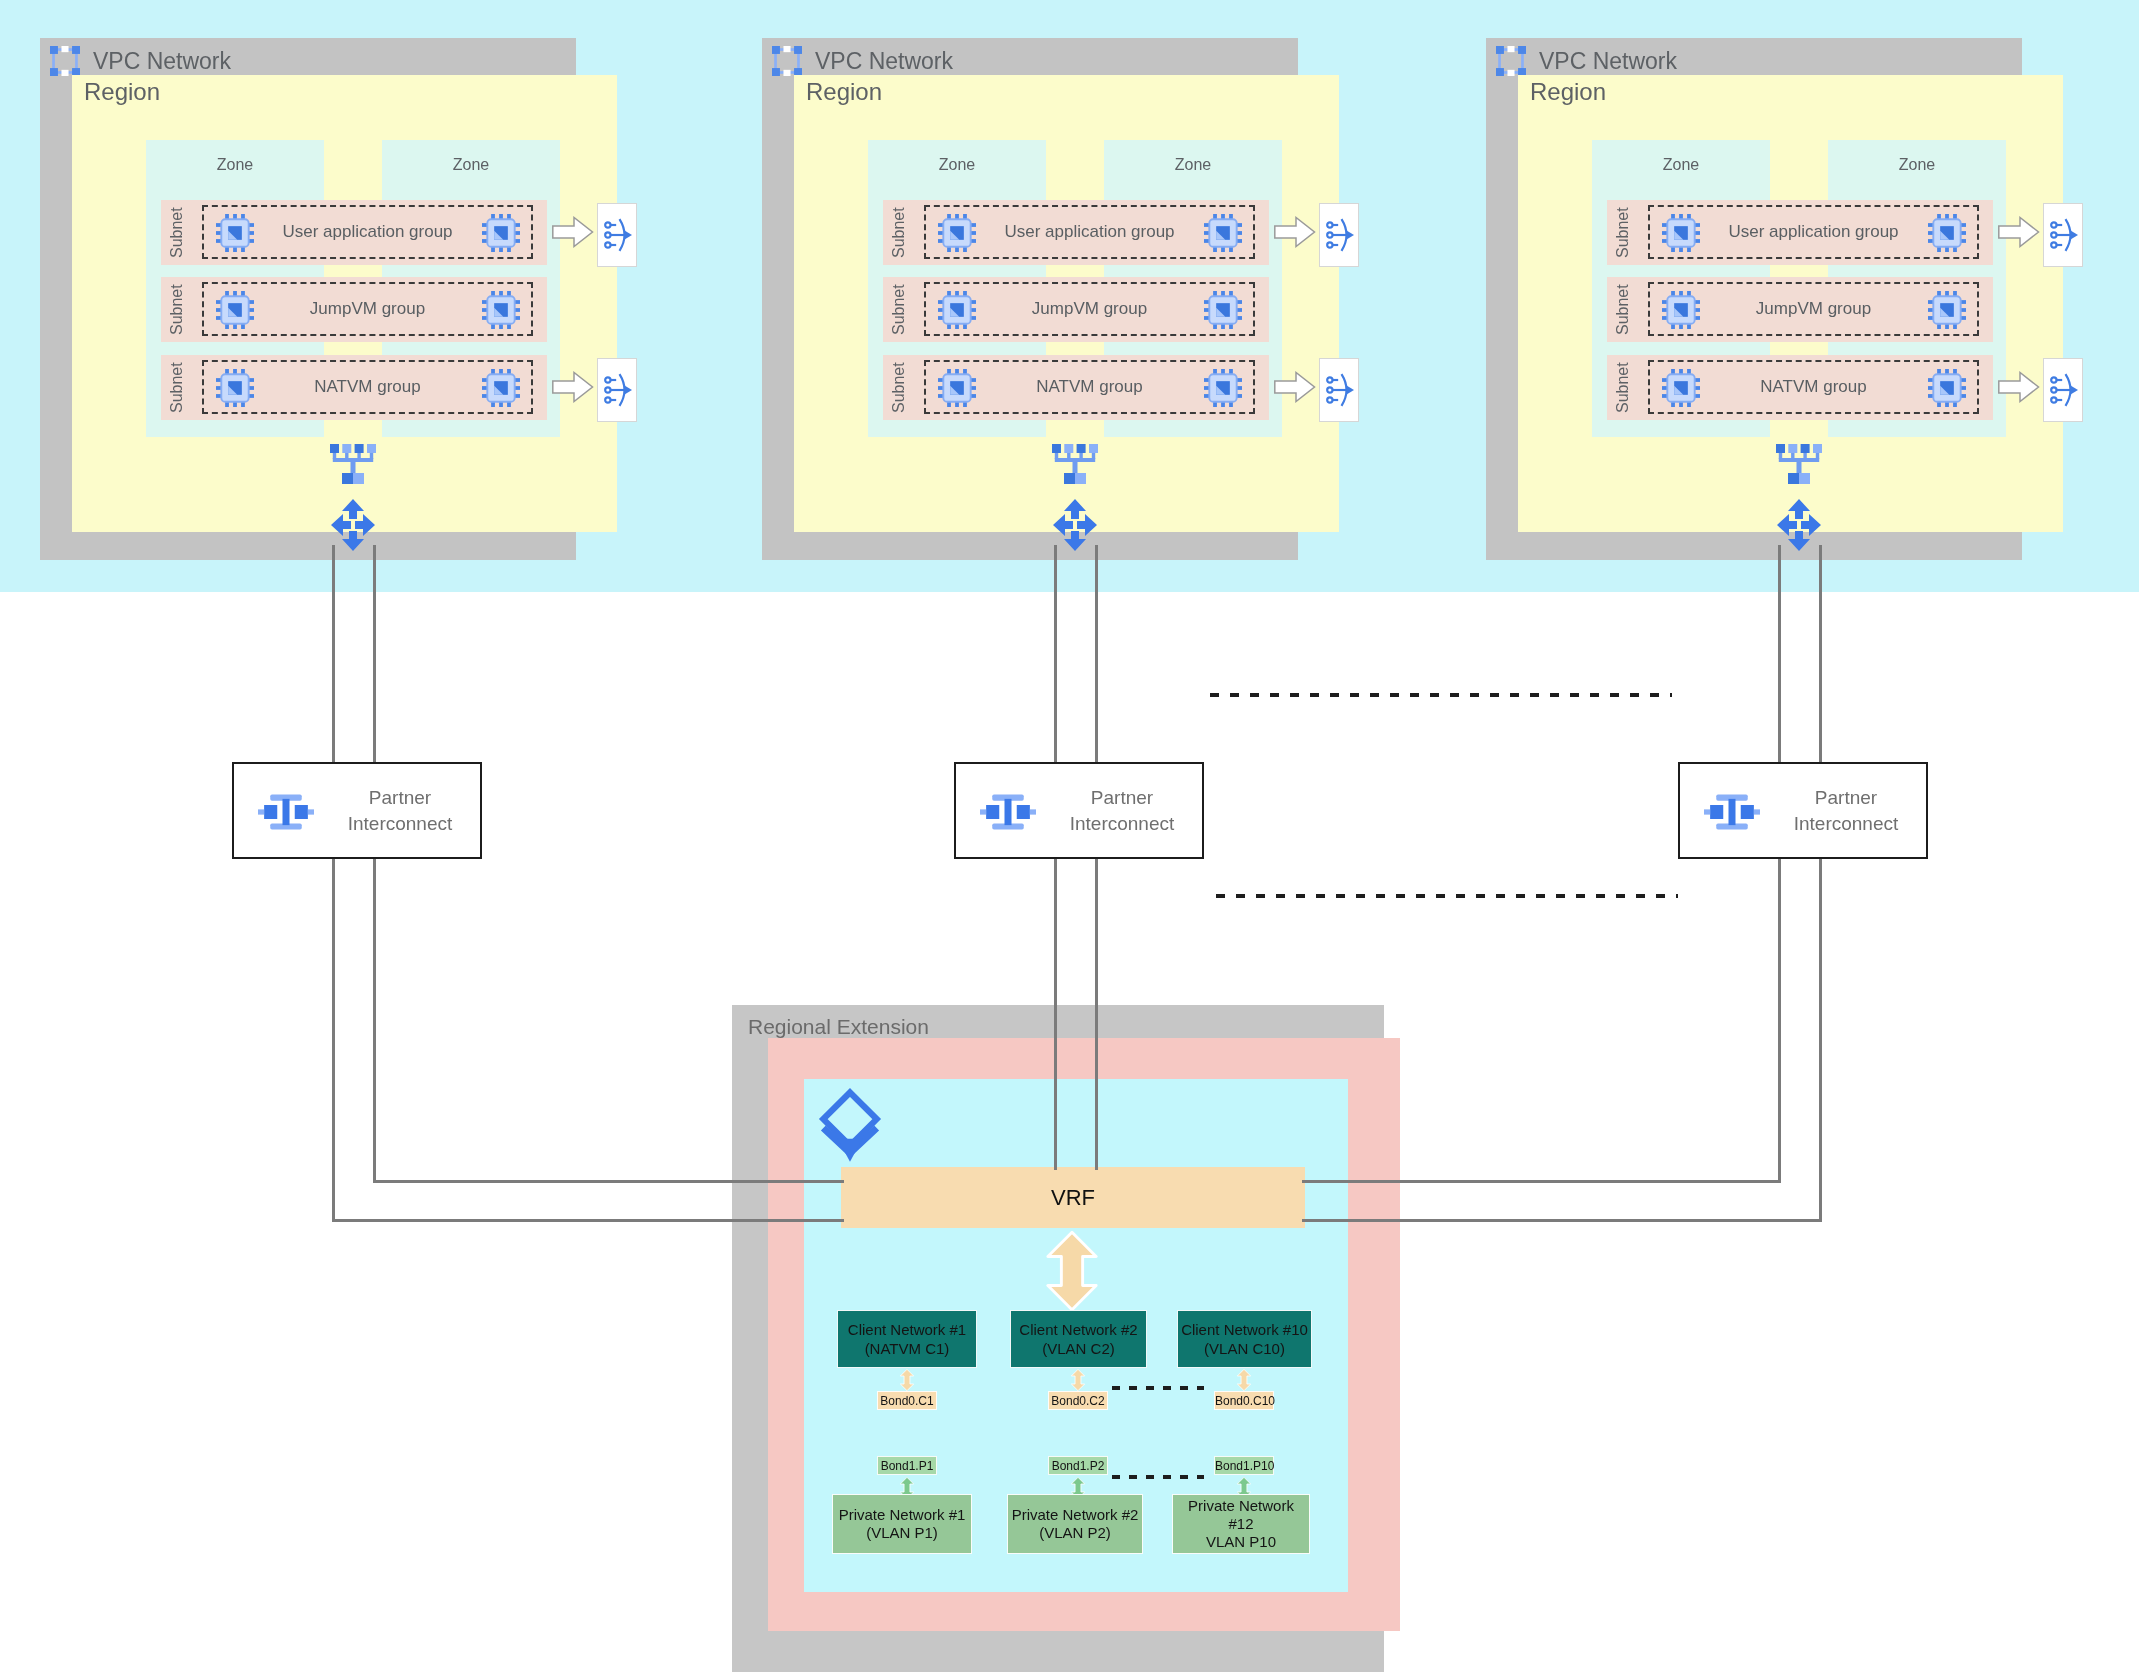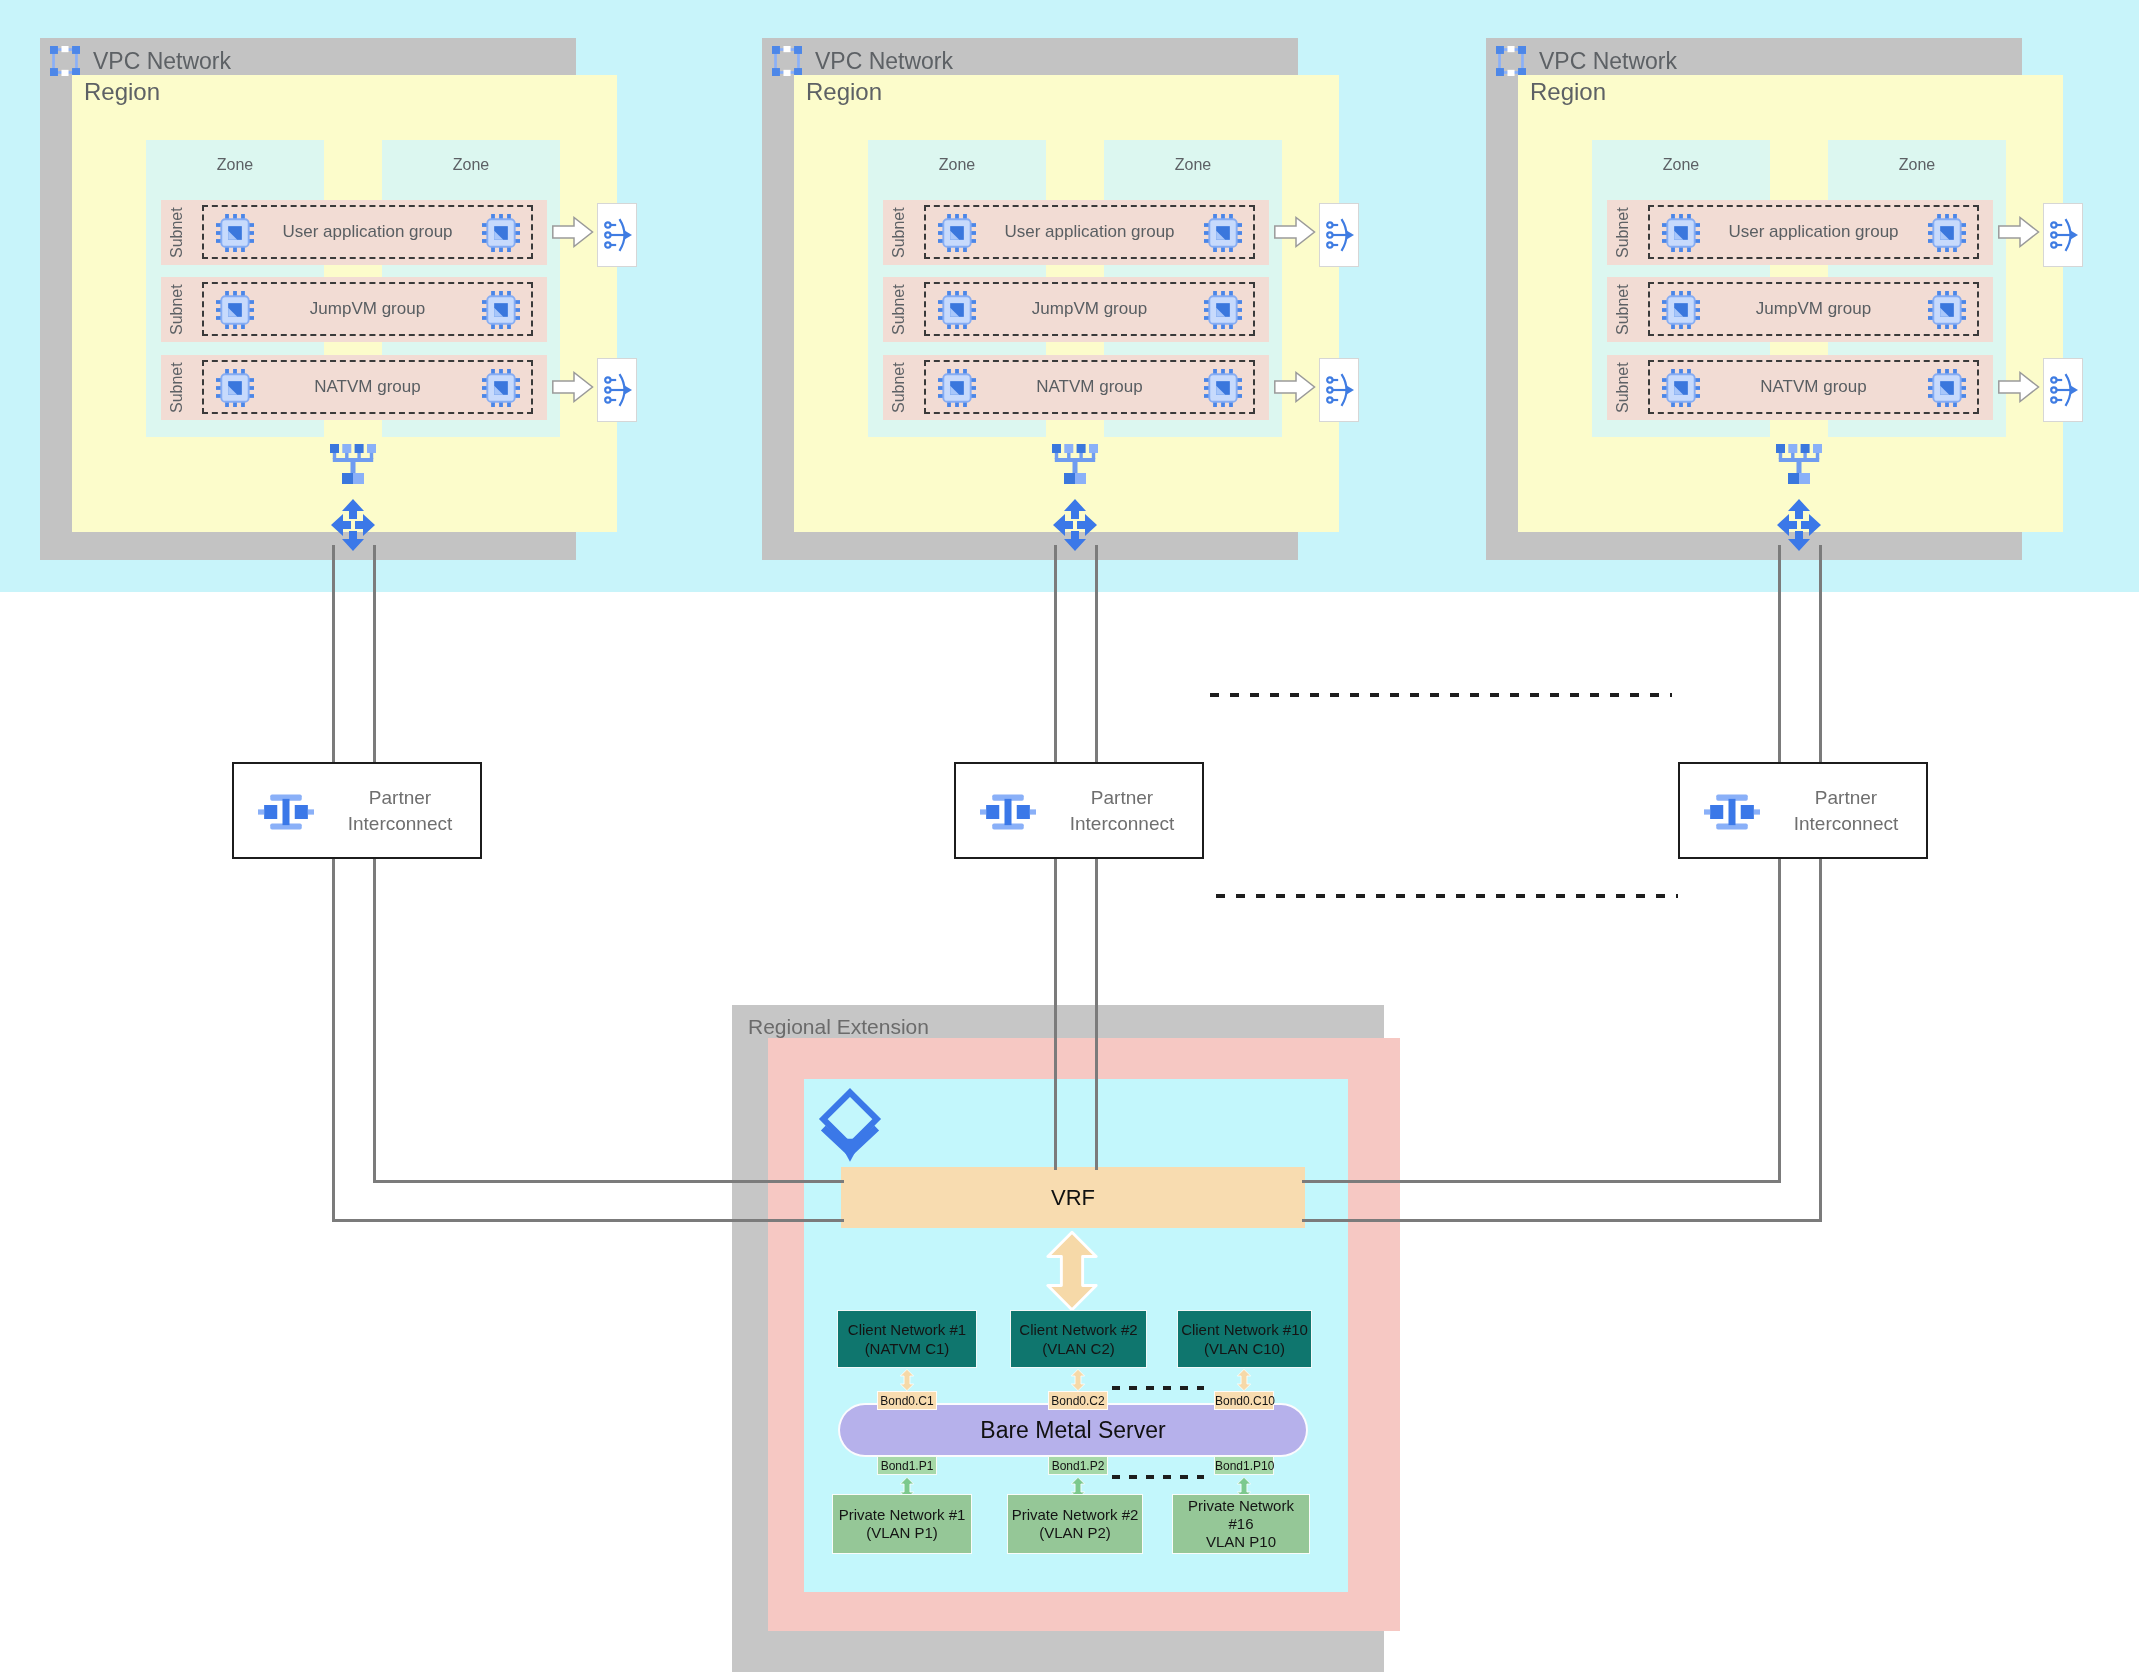--- a/index.html
+++ b/index.html
@@ -472,21 +472,20 @@
       </svg>
     <svg class="smallarrow tan" style="left:504px;top:361px" width="16" height="28">
         <use href="#sym-dbl"></use>
       </svg>
     <div class="redots" style="left:380px;top:381px;width:92px"></div>
 
     <span class="bond bond0" style="left:145px">Bond0.C1</span>
     <span class="bond bond0" style="left:316px">Bond0.C2</span>
     <span class="bond bond0" style="left:482px">Bond0.C10</span>
 
-    <div class="bms">Bare Metal Server</div>
 
     <span class="bond bond1" style="left:145px">Bond1.P1</span>
     <span class="bond bond1" style="left:316px">Bond1.P2</span>
     <span class="bond bond1" style="left:482px">Bond1.P10</span>
 
     <svg class="smallarrow grn" style="left:167px;top:470px" width="16" height="26">
         <use href="#sym-dbl"></use>
       </svg>
     <svg class="smallarrow grn" style="left:338px;top:470px" width="16" height="26">
         <use href="#sym-dbl"></use>
@@ -501,17 +500,17 @@
       <span>(VLAN P1)</span>
       <span></span>
     </div>
     <div class="pnbox" style="left:275px;width:136px">
       <span>Private Network #2</span>
       <span>(VLAN P2)</span>
       <span></span>
     </div>
     <div class="pnbox" style="left:440px;width:138px">
       <span>Private Network</span>
-      <span>#16</span>
+      <span>#12</span>
       <span>VLAN P10</span>
     </div>
   </div>
 </div>
 
 </body></html>

